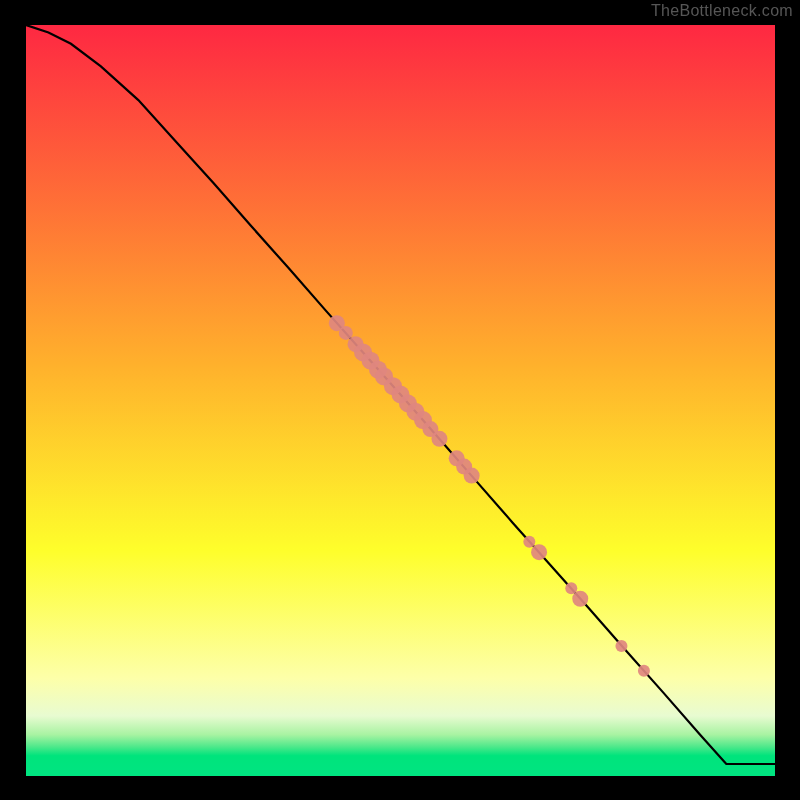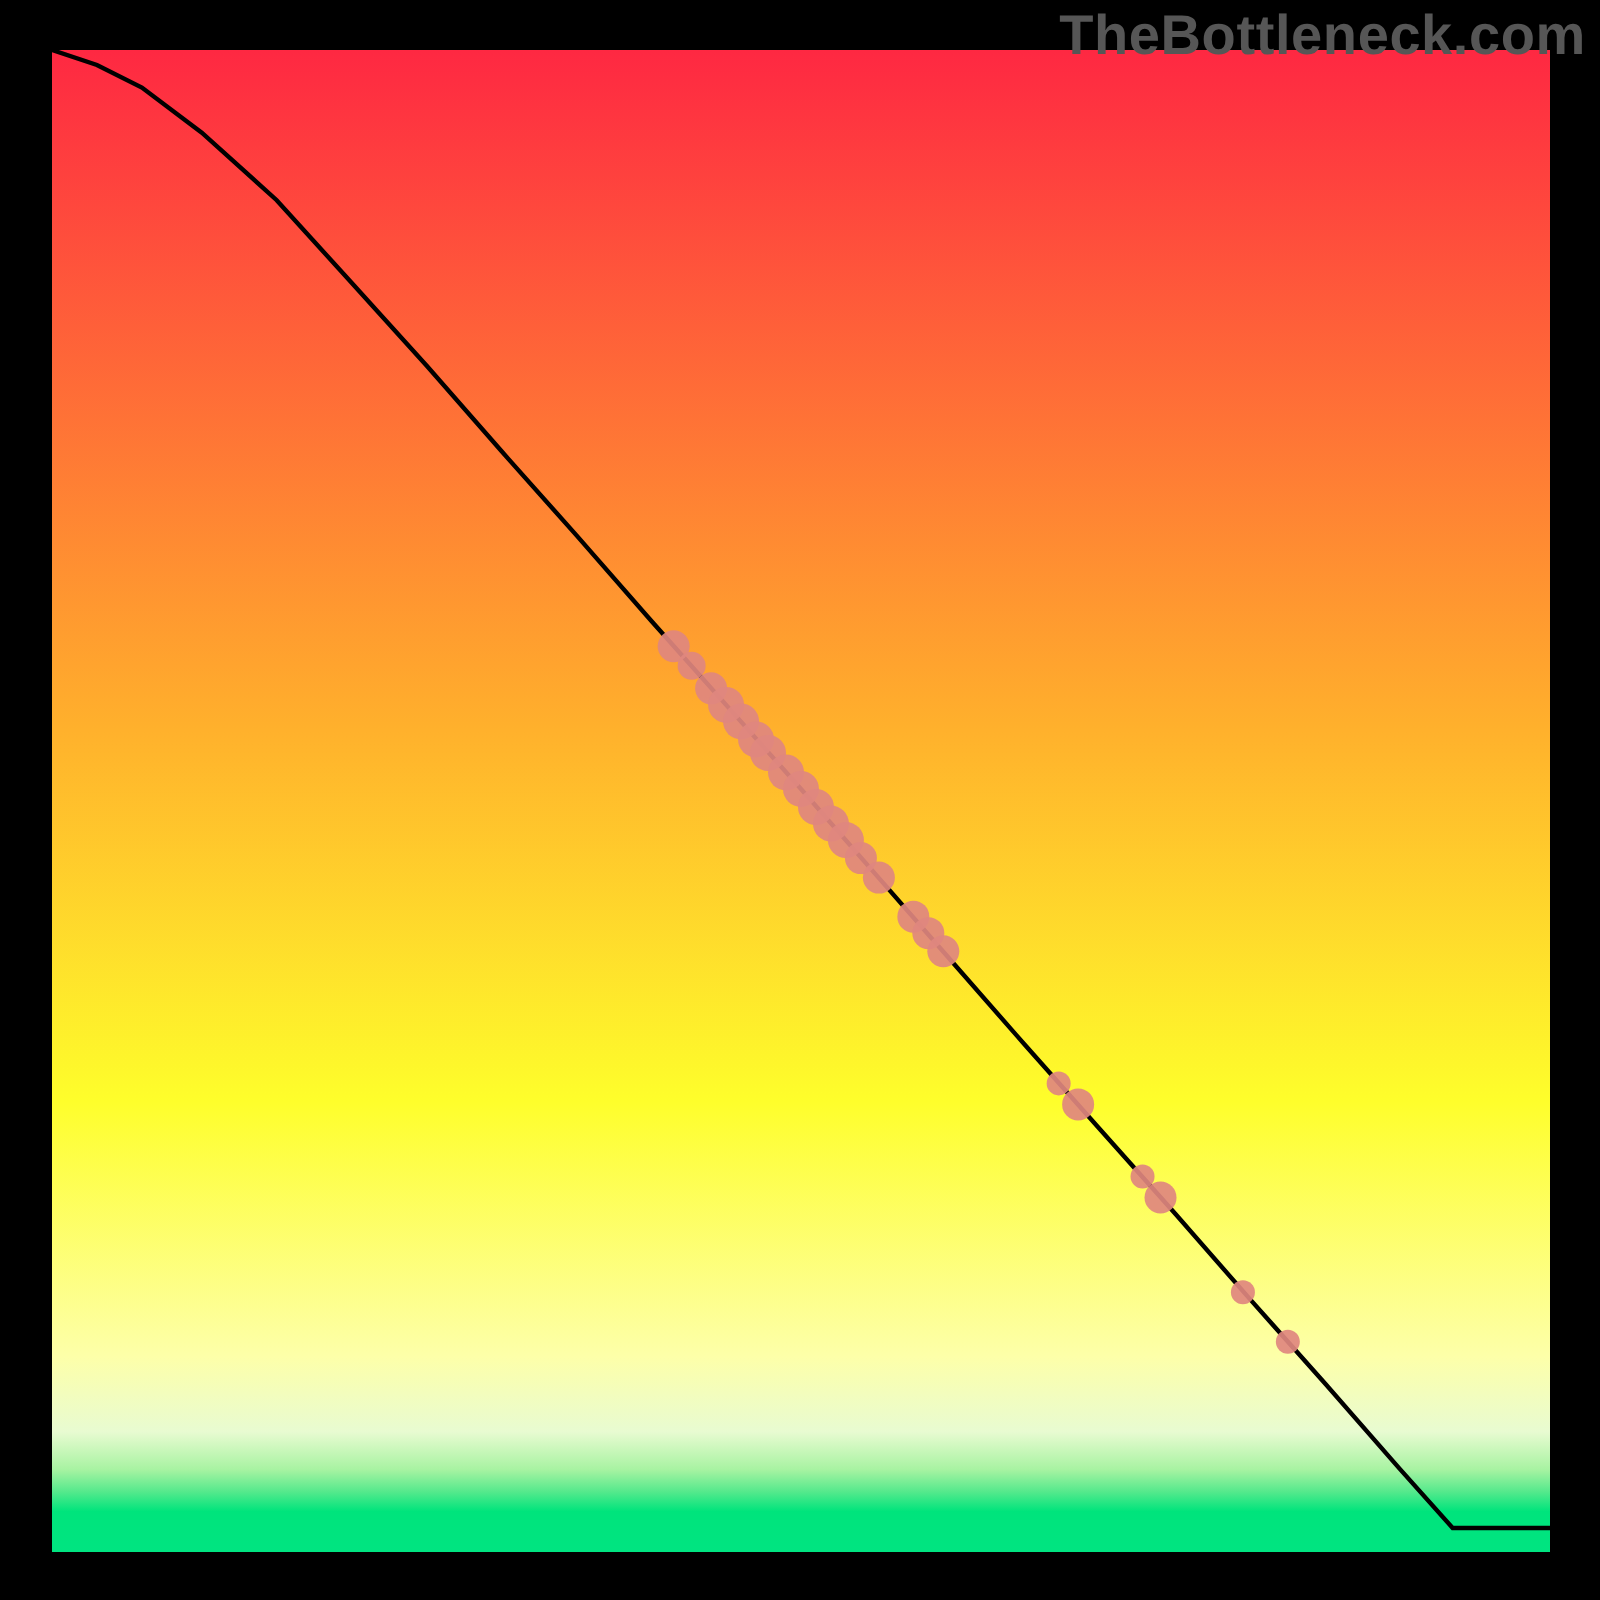--- a/index.html
+++ b/index.html
@@ -42,22 +42,22 @@
     top: 0;
     width: 100%;
     height: 100%;
     pointer-events: none;
   }
   .watermark {
     position: absolute;
     top: 2px;
     right: 7px;
     color: #565656;
-    font-size: 28px;
-    font-weight: bold;
+    font-size: 16px;
+    font-weight: normal;
     letter-spacing: 0.3px;
   }
 </style>
 </head>
 <body>
 
 <div class="frame">
   <div class="plot">
     <svg class="gradient" viewBox="0 0 749 751" preserveAspectRatio="none">
       <defs>

